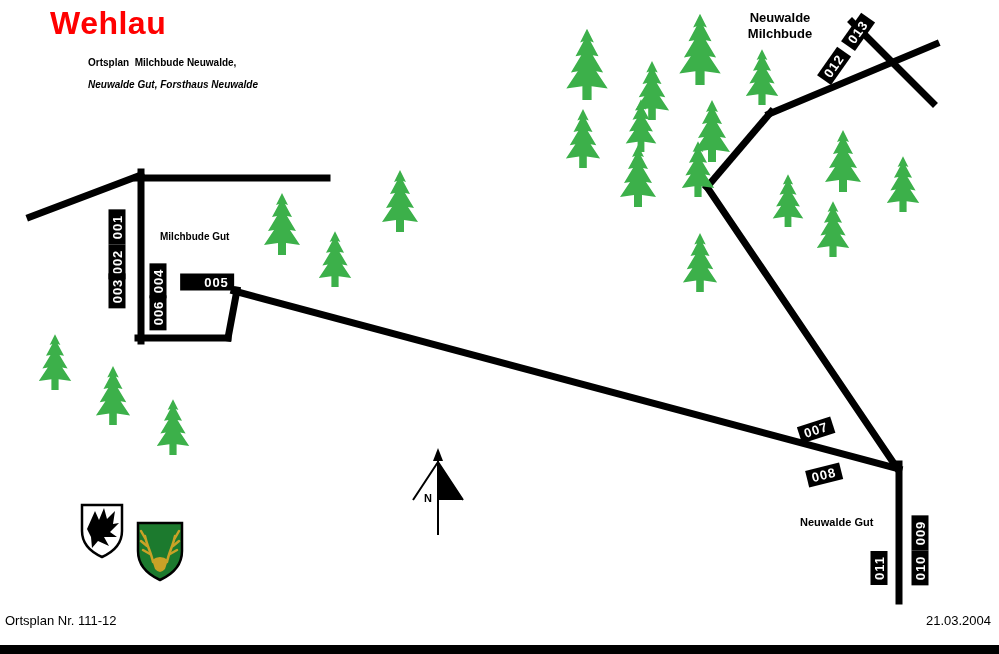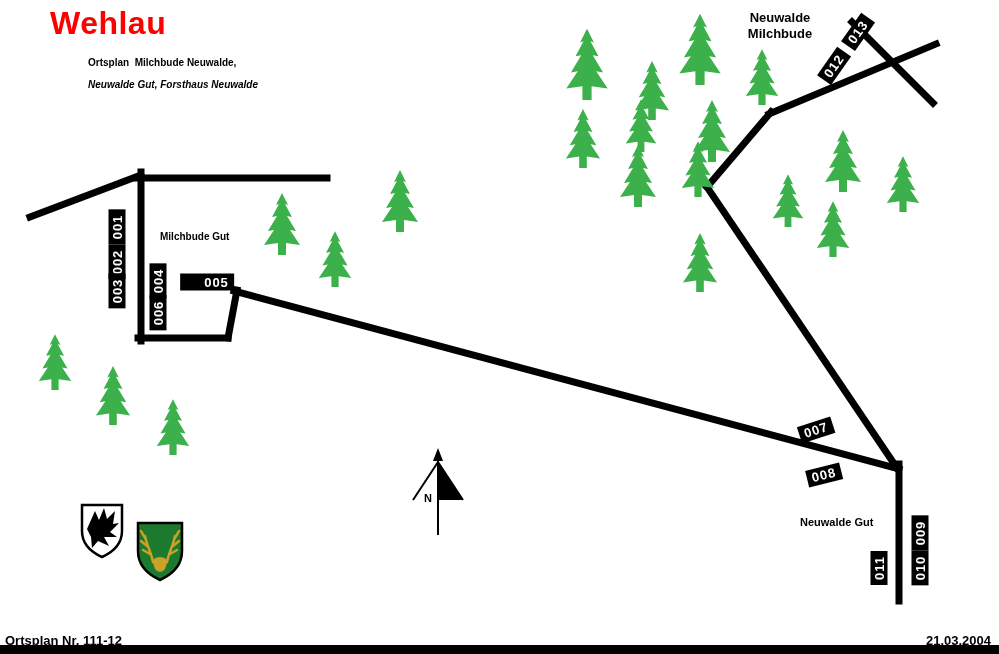--- a/index.html
+++ b/index.html
@@ -31,22 +31,22 @@
   }
   .milchbude{left:160px;top:231px;font-size:10px;}
   .neuwaldegut{left:792px;top:516px;font-size:11px;margin-left:8px;}
   .plot{
     position:absolute;
     background:var(--road,#000);color:#fff;
     font-weight:bold;font-size:13px;line-height:1;
     padding:2px 5px;letter-spacing:1px;white-space:nowrap;
   }
   .footer-text{
-    position:absolute;top:633px;
-    font-size:13px;font-weight:bold;color:#000;
+    position:absolute;top:613px;
+    font-size:13px;font-weight:normal;color:#000;
   }
   .footer-left{left:5px;}
   .footer-right{right:8px;text-align:right;}
   .footer-bar{
     position:absolute;left:0;top:645px;width:999px;height:9px;
     background:var(--road,#000);
   }
   .tree{fill:var(--tree,#3cb04a);}
   .road{stroke:var(--road,#000);stroke-width:7;stroke-linecap:square;}
   svg text.compass-n{font-family:"Liberation Sans",sans-serif;font-weight:bold;font-size:11px;fill:#000;}

